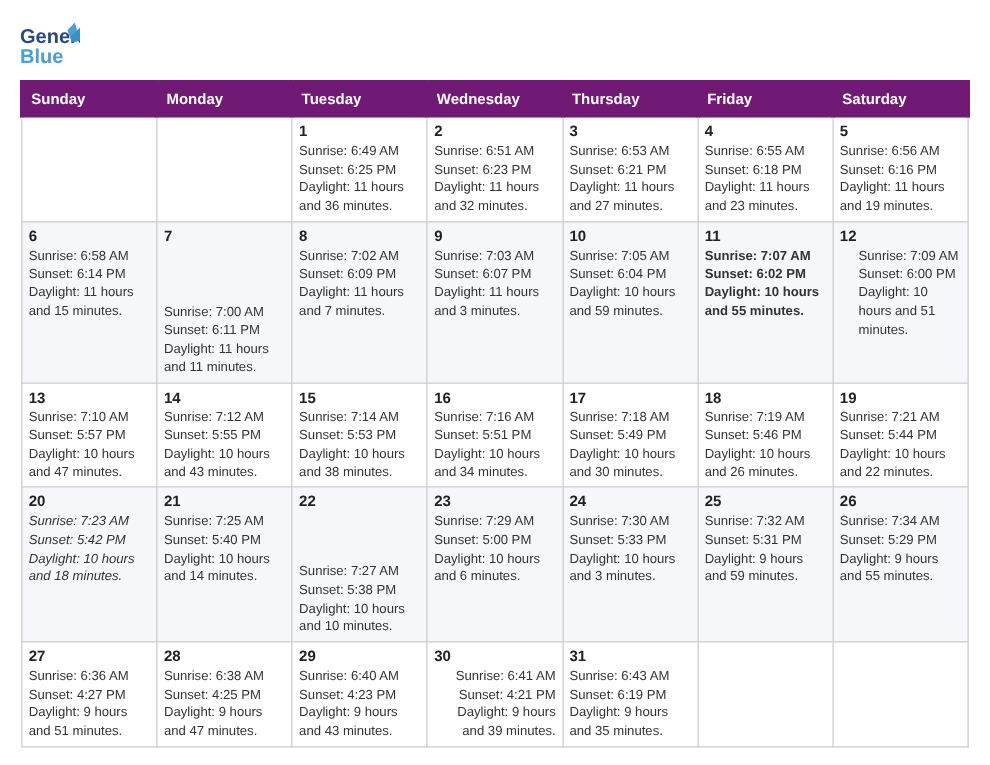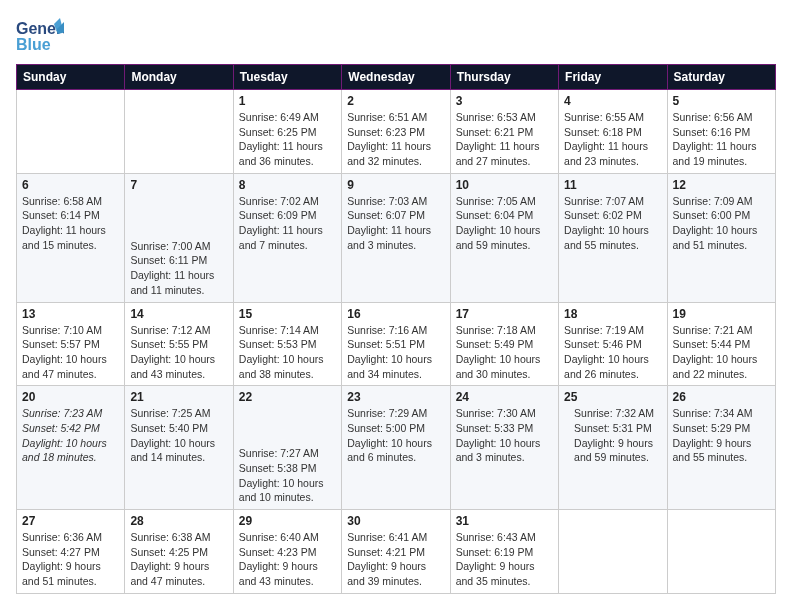--- a/index.html
+++ b/index.html
@@ -28,27 +28,27 @@
       font-size: 14px;
       color: #555;
       font-weight: bold;
     }
     .calendar {
       width: 100%;
       border-collapse: collapse;
       font-size: 11px;
     }
     .calendar th {
-      background: #0f172a;
+      background: #701a75;
       color: #fff;
       text-align: left;
       padding: 5px 6px;
       font-size: 12px;
       font-weight: bold;
-      border: 1px solid #701a75;
+      border: 3px solid #701a75;
     }
     .calendar td {
       border: 1px solid #ccc;
       vertical-align: top;
       padding: 4px 5px;
       width: 108px;
       min-height: 80px;
       background: #fff;
     }
     .calendar tr:nth-child(even) td {
@@ -170,27 +170,27 @@
 Daylight: 11 hours and 3 minutes.</div>
         </td>
         <td>
           <span class="day-number">10</span>
           <div class="day-info" style="white-space: pre-line;">Sunrise: 7:05 AM
 Sunset: 6:04 PM
 Daylight: 10 hours and 59 minutes.</div>
         </td>
         <td>
           <span class="day-number">11</span>
-          <div class="day-info" style="white-space: pre-line;">Sunrise: 7:07 AM
+          <div class="day-info" style="white-space: pre-line; font-weight: bold;">Sunrise: 7:07 AM
 Sunset: 6:02 PM
 Daylight: 10 hours and 55 minutes.</div>
         </td>
         <td>
           <span class="day-number">12</span>
-          <div class="day-info" style="white-space: pre-line;">Sunrise: 7:09 AM
+          <div class="day-info" style="white-space: pre-line; margin-left: 15px;">Sunrise: 7:09 AM
 Sunset: 6:00 PM
 Daylight: 10 hours and 51 minutes.</div>
         </td>
       </tr>
       <tr>
         <td>
           <span class="day-number">13</span>
           <div class="day-info" style="white-space: pre-line;">Sunrise: 7:10 AM
 Sunset: 5:57 PM
 Daylight: 10 hours and 47 minutes.</div>
@@ -258,21 +258,21 @@
 Daylight: 10 hours and 6 minutes.</div>
         </td>
         <td>
           <span class="day-number">24</span>
           <div class="day-info" style="white-space: pre-line;">Sunrise: 7:30 AM
 Sunset: 5:33 PM
 Daylight: 10 hours and 3 minutes.</div>
         </td>
         <td>
           <span class="day-number">25</span>
-          <div class="day-info" style="white-space: pre-line; margin-left: 10px;">Sunrise: 7:32 AM
+          <div class="day-info" style="white-space: pre-line;">Sunrise: 7:32 AM
 Sunset: 5:31 PM
 Daylight: 9 hours and 59 minutes.</div>
         </td>
         <td>
           <span class="day-number">26</span>
           <div class="day-info" style="white-space: pre-line;">Sunrise: 7:34 AM
 Sunset: 5:29 PM
 Daylight: 9 hours and 55 minutes.</div>
         </td>
       </tr>
@@ -290,21 +290,21 @@
 Daylight: 9 hours and 47 minutes.</div>
         </td>
         <td>
           <span class="day-number">29</span>
           <div class="day-info" style="white-space: pre-line;">Sunrise: 6:40 AM
 Sunset: 4:23 PM
 Daylight: 9 hours and 43 minutes.</div>
         </td>
         <td>
           <span class="day-number">30</span>
-          <div class="day-info" style="white-space: pre-line;">Sunrise: 6:41 AM
+          <div class="day-info" style="white-space: pre-line; text-align: right;">Sunrise: 6:41 AM
 Sunset: 4:21 PM
 Daylight: 9 hours and 39 minutes.</div>
         </td>
         <td>
           <span class="day-number">31</span>
           <div class="day-info" style="white-space: pre-line;">Sunrise: 6:43 AM
 Sunset: 6:19 PM
 Daylight: 9 hours and 35 minutes.</div>
         </td>
         <td class="empty-cell"></td>

